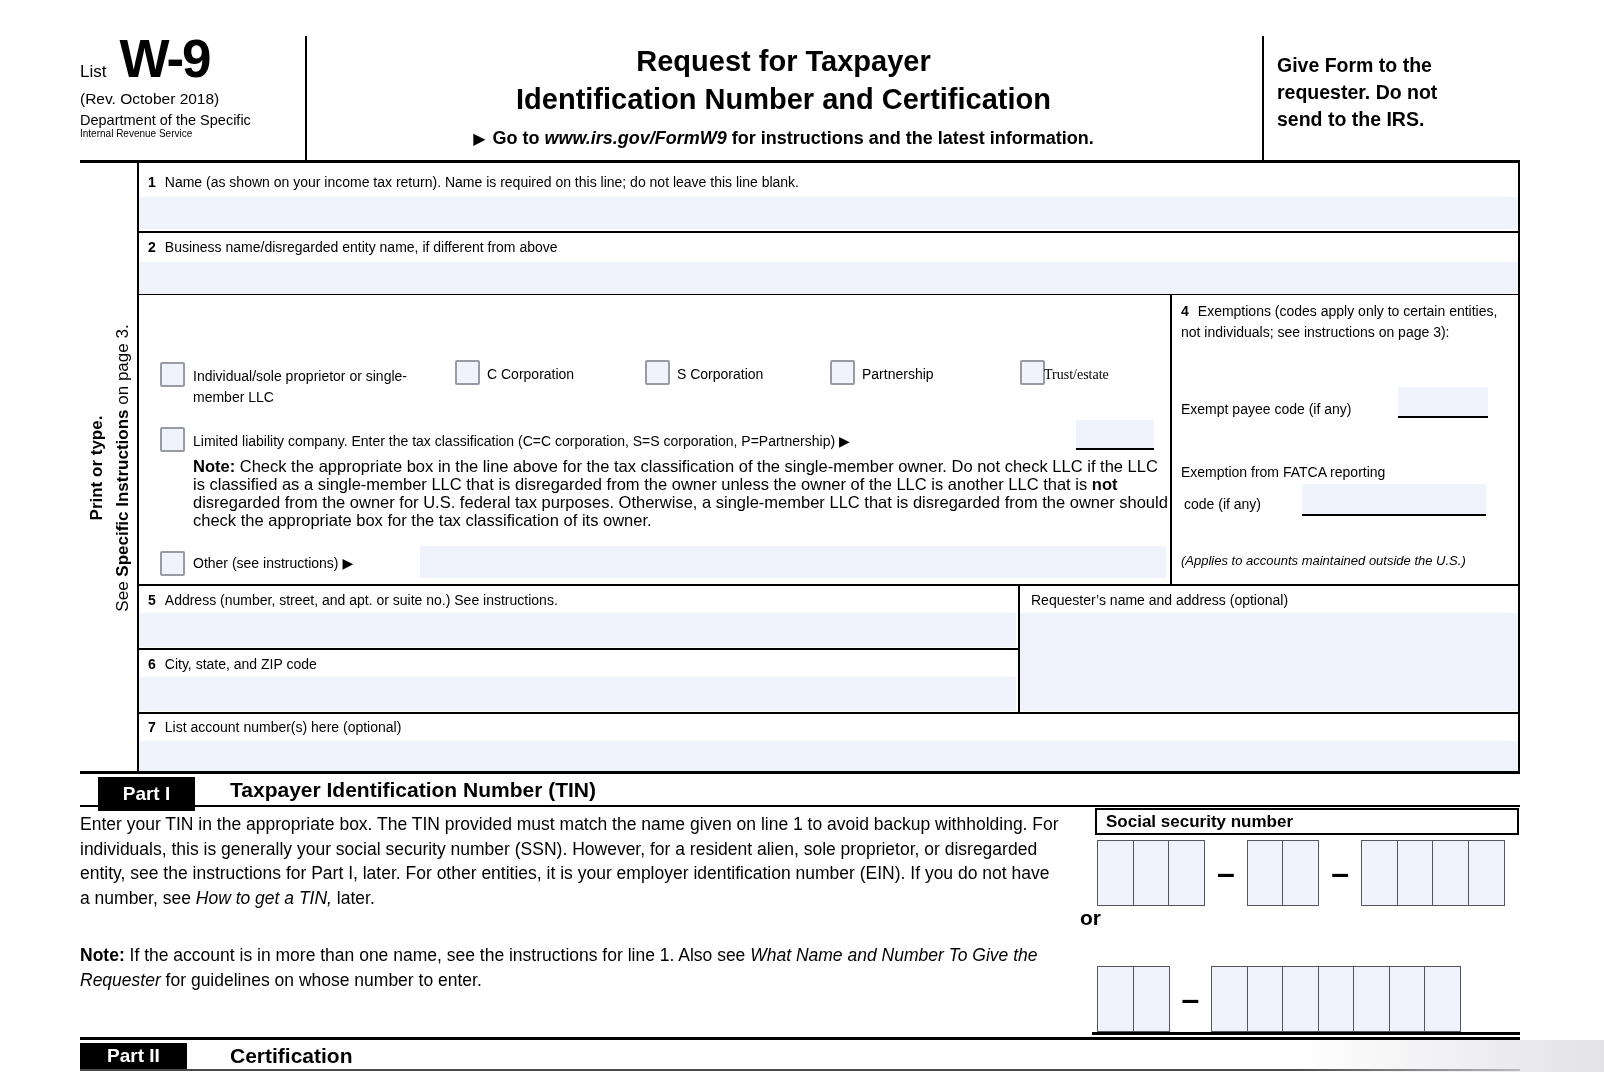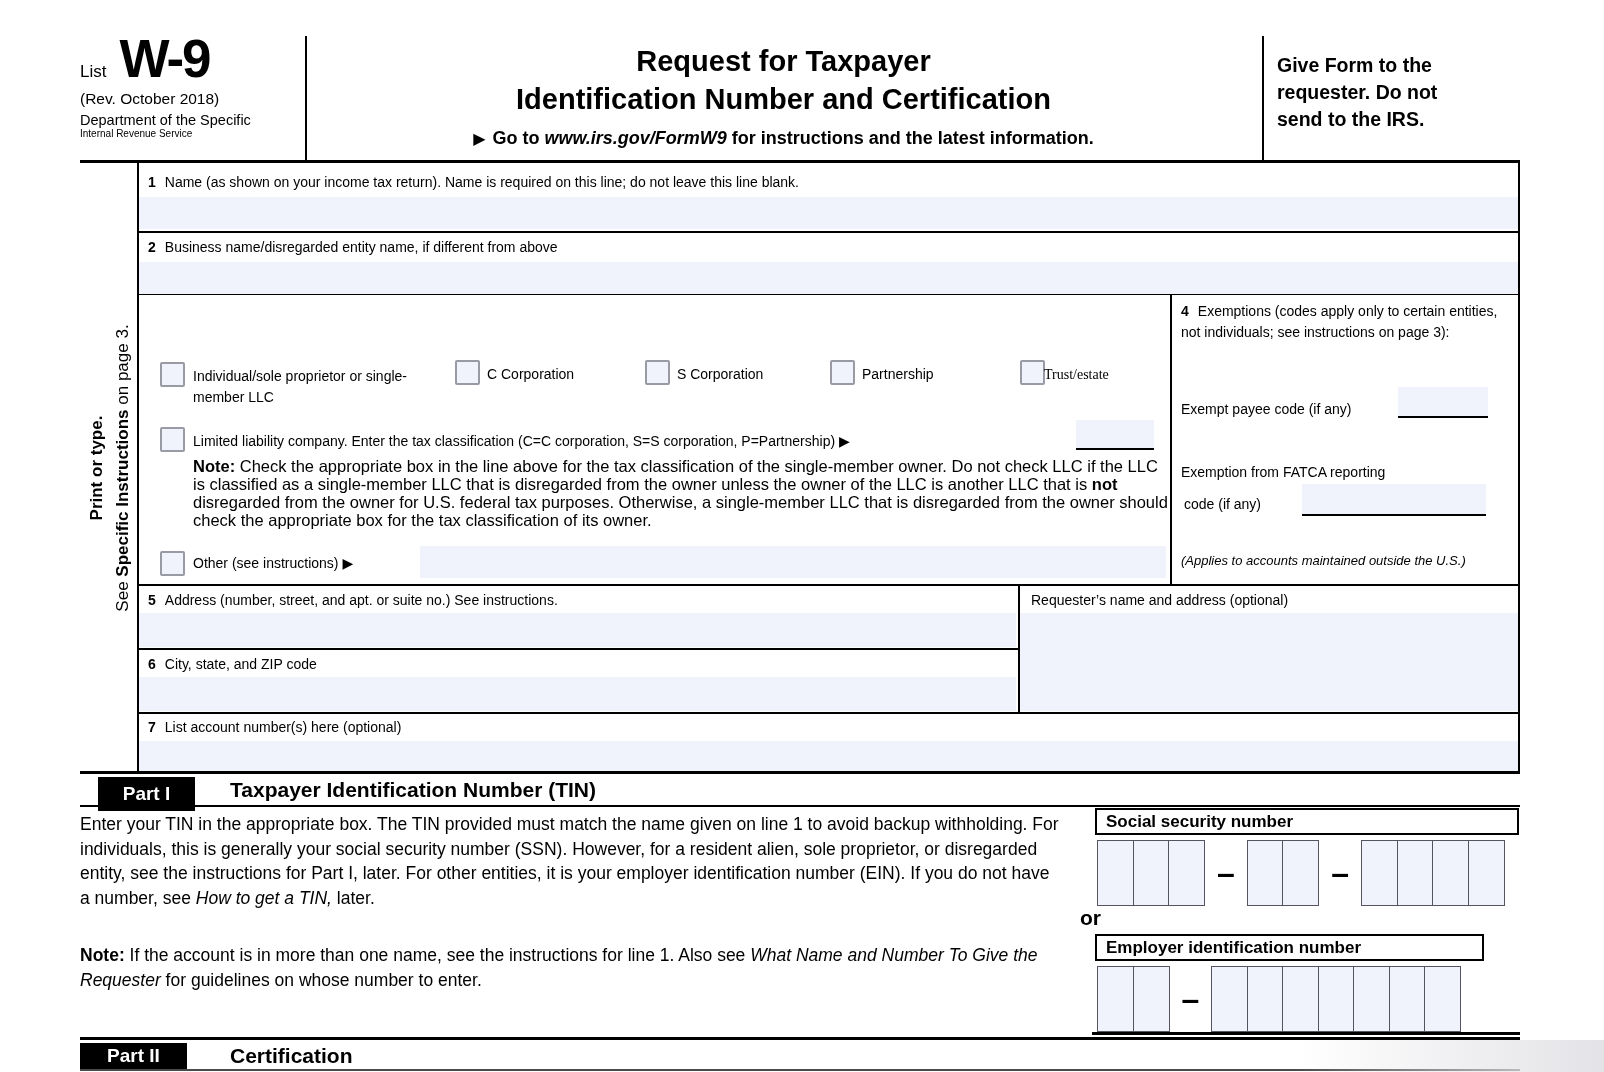--- a/index.html
+++ b/index.html
@@ -253,21 +253,20 @@
       <span class="tin-group">
         <span class="tin-cell"></span>
         <span class="tin-cell"></span>
         <span class="tin-cell"></span>
         <span class="tin-cell"></span>
       </span>
     </div>
 
   <div class="abs" id="or-label">or</div>
 
-  <div class="tin-label-box" id="ein-label-box">Employer identification number</div>
   <div class="tin-row" id="ein-row">
       <span class="tin-group">
         <span class="tin-cell"></span>
         <span class="tin-cell"></span>
       </span>
       <span class="tin-dash">–</span>
       <span class="tin-group">
         <span class="tin-cell"></span>
         <span class="tin-cell"></span>
         <span class="tin-cell"></span>

